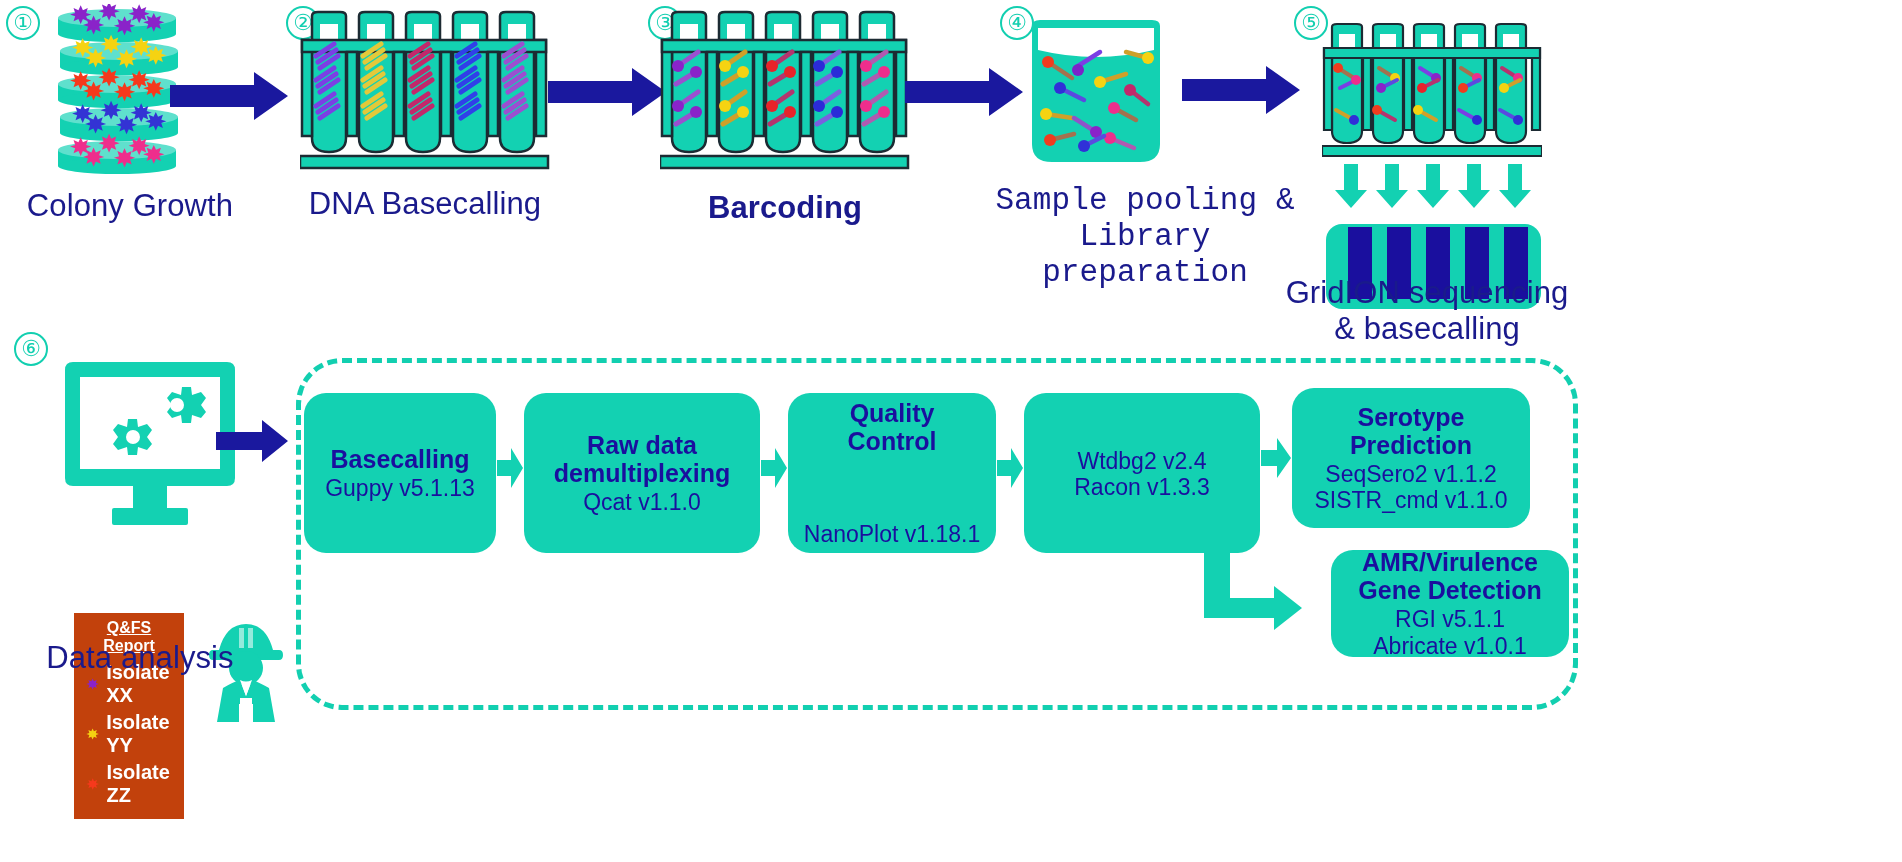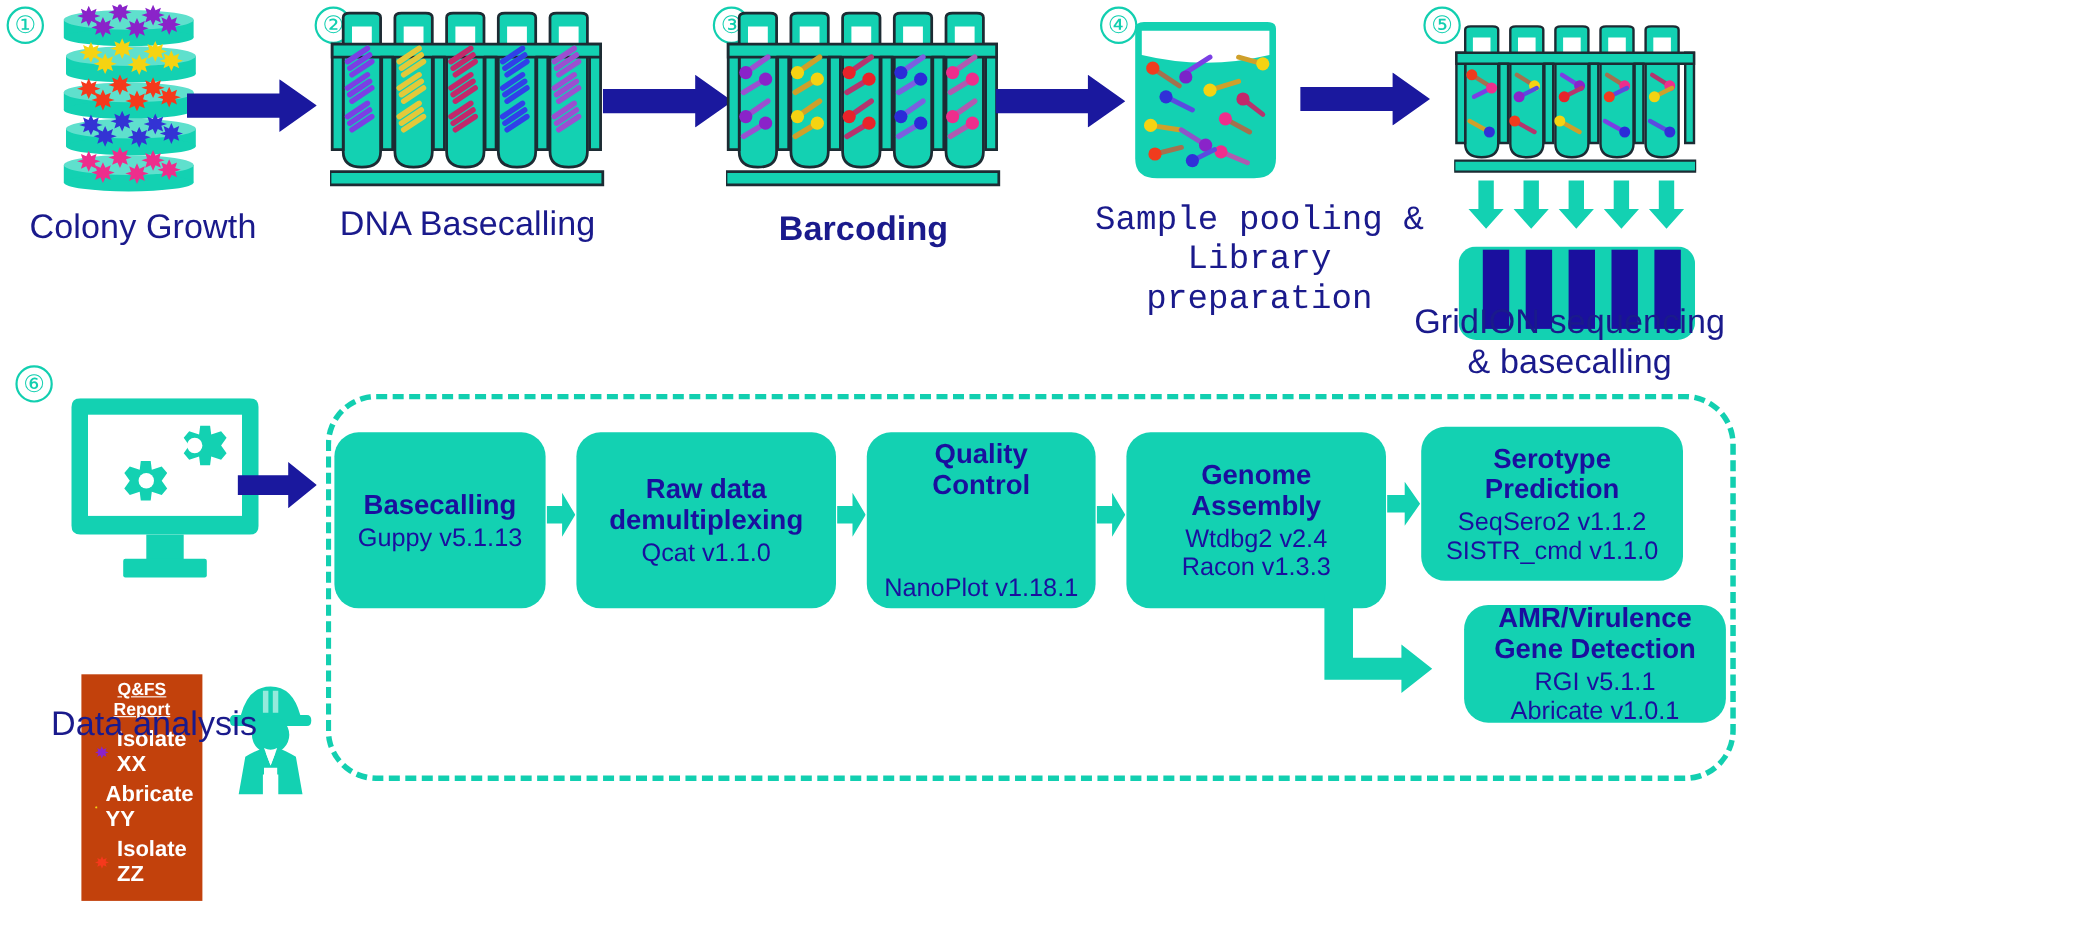--- a/index.html
+++ b/index.html
@@ -502,21 +502,21 @@
     <div class="report-row">
       <svg width="18" height="18" viewBox="-13 -13 26 26">
           <path d="M0,-11 L2.6,-5.2 L8.3,-7.8 L6.4,-1.9 L12.3,0 L6.4,1.9 L8.3,7.8 L2.6,5.2 L0,11 L-2.6,5.2 L-8.3,7.8 L-6.4,1.9 L-12.3,0 L-6.4,-1.9 L-8.3,-7.8 L-2.6,-5.2 Z" fill="#8a23c9"></path>
         </svg>
       <span class="lbl">Isolate XX</span>
     </div>
     <div class="report-row">
       <svg width="18" height="18" viewBox="-13 -13 26 26">
           <path d="M0,-11 L2.6,-5.2 L8.3,-7.8 L6.4,-1.9 L12.3,0 L6.4,1.9 L8.3,7.8 L2.6,5.2 L0,11 L-2.6,5.2 L-8.3,7.8 L-6.4,1.9 L-12.3,0 L-6.4,-1.9 L-8.3,-7.8 L-2.6,-5.2 Z" fill="#f5d312"></path>
         </svg>
-      <span class="lbl">Abricate YY</span>
+      <span class="lbl">Isolate YY</span>
     </div>
     <div class="report-row">
       <svg width="18" height="18" viewBox="-13 -13 26 26">
           <path d="M0,-11 L2.6,-5.2 L8.3,-7.8 L6.4,-1.9 L12.3,0 L6.4,1.9 L8.3,7.8 L2.6,5.2 L0,11 L-2.6,5.2 L-8.3,7.8 L-6.4,1.9 L-12.3,0 L-6.4,-1.9 L-8.3,-7.8 L-2.6,-5.2 Z" fill="#f5391c"></path>
         </svg>
       <span class="lbl">Isolate ZZ</span>
     </div>
   </div>
 
   <svg class="abs" style="left:196px; top:618px;" width="100" height="105" viewBox="0 0 100 105">
@@ -561,22 +561,20 @@
     <div class="node-title">Quality
 Control</div>
     <div class="node-sub">NanoPlot v1.18.1</div>
   </div>
 
   <svg class="abs" style="left:997px; top:446px;" width="26" height="44" viewBox="0 0 26 44">
     <path d="M0,14 L14,14 L14,2 L26,22 L14,42 L14,30 L0,30 Z" fill="#13d1b2"></path>
   </svg>
 
   <div class="abs node" style="left:1024px; top:393px; width:236px; height:160px;">
-    <div class="node-title">Genome
-Assembly</div>
     <div class="node-sub">Wtdbg2 v2.4
 Racon v1.3.3</div>
   </div>
 
   <svg class="abs" style="left:1261px; top:436px;" width="30" height="44" viewBox="0 0 30 44">
     <path d="M0,14 L16,14 L16,2 L30,22 L16,42 L16,30 L0,30 Z" fill="#13d1b2"></path>
   </svg>
 
   <svg class="abs" style="left:1192px; top:540px;" width="110" height="90" viewBox="0 0 110 90">
     <path d="M12,0 h26 v58 h44 v-12 l28,22 l-28,22 v-12 h-70 z" fill="#13d1b2"></path>

